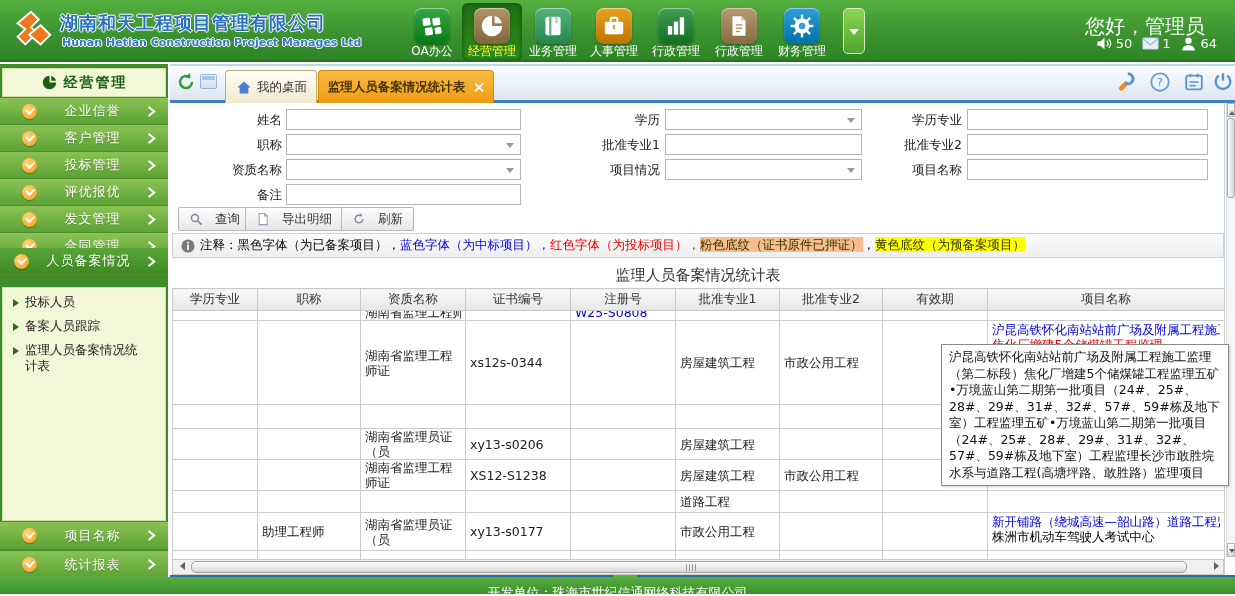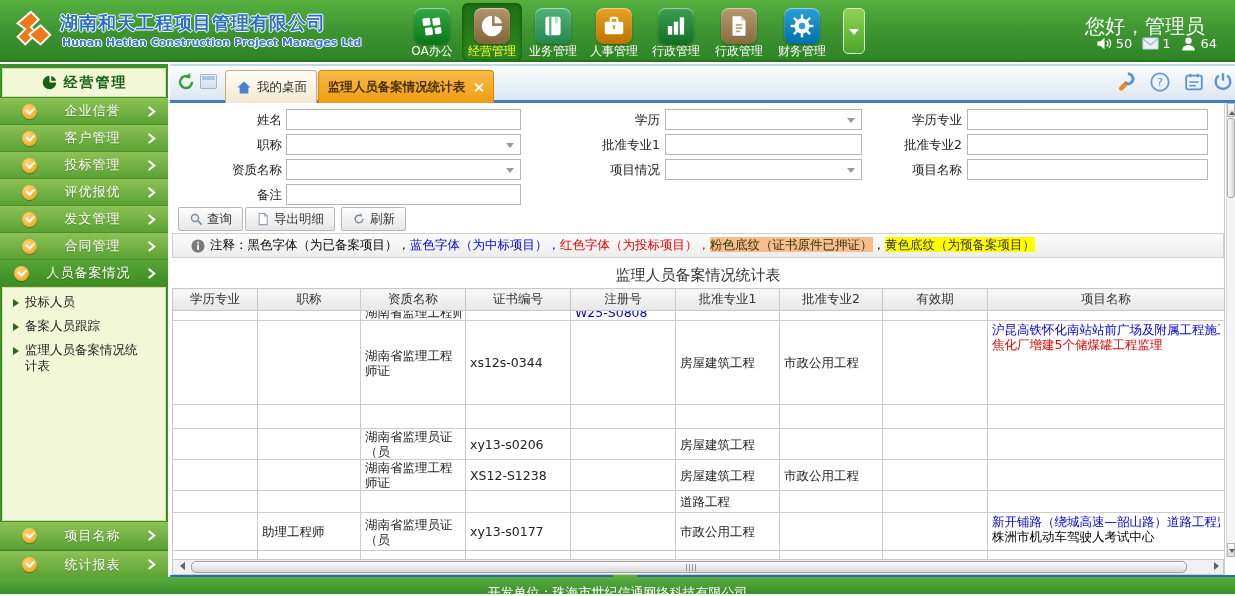--- a/index.html
+++ b/index.html
@@ -73,27 +73,27 @@
   #content{position:absolute;left:170px;top:103px;width:1055px;height:472px;background:#fff;border-right:1px solid #c4d2e0;}
   #main-bottomline{position:absolute;left:170px;top:575px;width:1065px;height:2px;background:#2e6ea6;}
 
   
   .f-label{position:absolute;width:150px;text-align:right;font-size:12.5px;color:#222;line-height:21px;}
   .f-input{position:absolute;height:21px;background:#fff;border:1px solid #b5b5b5;}
   .f-select{position:absolute;height:21px;background:#fff;border:1px solid #b5b5b5;cursor:pointer;}
   .f-select::after{content:"";position:absolute;right:6px;top:8px;border:4px solid transparent;border-top:5px solid #9a9a9a;}
 
   
-  .tbtn{position:absolute;top:207px;height:24px;display:flex;align-items:center;gap:4px;padding:0 10px;
+  .tbtn{position:absolute;top:207px;height:24px;display:flex;align-items:center;gap:12px;padding:0 10px;
     background:linear-gradient(#fdfdfd,#e7e7e7);border:1px solid #b8b8b8;border-radius:2px;font-size:12.5px;color:#333;cursor:pointer;}
   .tbtn svg{width:14px;height:14px;}
 
   
   #legend{position:absolute;left:172px;top:233px;width:1052px;height:25px;display:flex;align-items:center;
-    background:linear-gradient(#fcfcfc,#ededed);border:1px solid #d0d0d0;font-size:12.5px;padding-left:18px;}
+    background:linear-gradient(#fcfcfc,#ededed);border:1px solid #d0d0d0;font-size:12.5px;padding-left:8px;}
   #legend svg{width:14px;height:14px;margin-right:5px;flex:none;}
   #legend span{white-space:pre;}
 
   
   #tbl-title{position:absolute;left:172px;top:260px;width:1052px;height:28px;text-align:center;
     font-size:15px;color:#333;line-height:30px;background:#fff;}
   #report-table{position:absolute;left:172px;top:288px;border-collapse:collapse;table-layout:fixed;width:1052px;background:#fff;}
   #report-table th{background:linear-gradient(#f8f8f8,#e7e7e7);border:1px solid #c9c9c9;font-size:12.5px;
     font-weight:normal;color:#333;height:22px;padding:0 2px;}
   #report-table td{border:1px solid #cccccc;font-size:12.5px;color:#222;padding:0 4px;vertical-align:middle;
@@ -299,21 +299,21 @@
             <path d="M1.5 1.5 L7 6 L1.5 10.5" stroke="#fff" stroke-width="2.4" fill="none" stroke-linecap="round"></path>
           </svg>
         </div>
         <div class="side-menu" style="top: 169px;">
           <div class="chk"></div>
           <div class="lbl">合同管理</div>
           <svg class="chev" viewBox="0 0 9 12">
             <path d="M1.5 1.5 L7 6 L1.5 10.5" stroke="#fff" stroke-width="2.4" fill="none" stroke-linecap="round"></path>
           </svg>
         </div>
-        <div class="side-menu selected" style="top: 196px;">
+        <div class="side-menu selected" style="top: 184px;">
           <div class="chk"></div>
           <div class="lbl">人员备案情况</div>
           <svg class="chev" viewBox="0 0 9 12">
             <path d="M1.5 1.5 L7 6 L1.5 10.5" stroke="#fff" stroke-width="2.4" fill="none" stroke-linecap="round"></path>
           </svg>
         </div>
       </div>
     <div id="side-subpanel">
         <div class="sub-item">投标人员</div>
         <div class="sub-item">备案人员跟踪</div>
@@ -550,20 +550,21 @@
           <td style="height: 16px;"></td>
           <td style="height: 16px;"></td>
           <td style="height: 16px;"></td>
           <td style="height: 16px;"></td>
           <td style="height: 16px;"></td>
           <td style="height: 16px;"></td>
         </tr>
       </tbody>
   </table>
 
+  <div id="tooltip">沪昆高铁怀化南站站前广场及附属工程施工监理（第二标段）焦化厂增建5个储煤罐工程监理五矿•万境蓝山第二期第一批项目（24#、25#、28#、29#、31#、32#、57#、59#栋及地下室）工程监理五矿•万境蓝山第二期第一批项目（24#、25#、28#、29#、31#、32#、57#、59#栋及地下室）工程监理长沙市敢胜垸水系与道路工程(高塘坪路、敢胜路）监理项目</div>
 
   <div id="vscroll">
     <div class="sb-btn" style="left:0;top:0;width:8px;height:14px;">
         <div class="tri-up"></div>
       </div>
     <div id="vthumb"></div>
     <div class="sb-btn" style="left:0;top:440px;width:8px;height:14px;">
         <div class="tri-down"></div>
       </div>
   </div>

